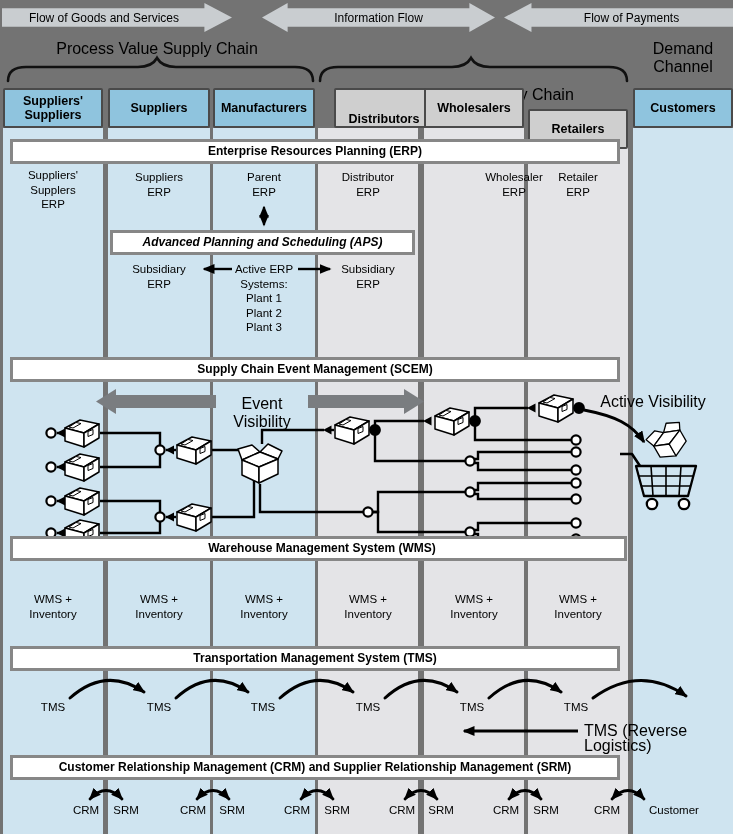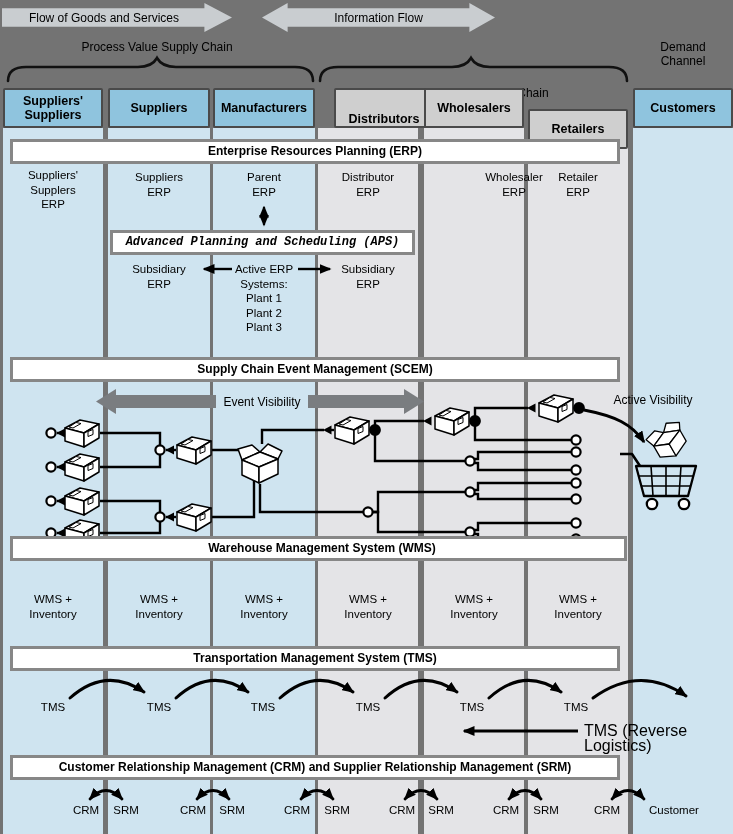--- a/index.html
+++ b/index.html
@@ -12,27 +12,27 @@
   
   .hdr{position:absolute;top:88px;height:36px;border:2px solid #4a4a4a;border-radius:2px;
        display:flex;flex-direction:column;align-items:center;justify-content:center;
        font-weight:bold;font-size:12.5px;line-height:14px;text-align:center;z-index:3;}
   .hdr.blue{background:#8fc4de;}
   .hdr.gray{background:#cfcfcf;}
   
   .banner{position:absolute;left:10px;width:604px;border:3px solid #878787;background:#ffffff;
           font-weight:bold;font-size:12px;text-align:center;line-height:19px;height:19px;
           white-space:nowrap;z-index:3;}
-  .banner.italic{font-style:italic;font-family:Liberation Mono, monospace;}
+  .banner.italic{font-style:italic;}
   
   .cell{position:absolute;font-size:11.5px;line-height:14.5px;text-align:center;z-index:3;}
   .cell span{display:block;}
   .flowarrow{position:absolute;top:3px;height:29px;background:#c9cdd0;display:flex;
              align-items:center;justify-content:center;font-size:12px;z-index:3;}
-  .grouplabel{position:absolute;font-size:12px;text-align:center;z-index:3;}
+  .grouplabel{position:absolute;font-size:16px;text-align:center;z-index:3;}
   .small{font-size:16px;}
   svg.overlay{position:absolute;left:0;top:0;z-index:2;pointer-events:none;}
 </style>
 </head>
 <body>
 
 <div id="canvas">
 
   <div class="stripe blue" style="left:3px;width:100px;"></div>
   <div class="stripe blue" style="left:108px;width:102px;"></div>
@@ -40,20 +40,23 @@
   <div class="stripe gray" style="left:318px;width:100px;"></div>
   <div class="stripe gray" style="left:424px;width:100px;"></div>
   <div class="stripe gray" style="left:528px;width:100px;"></div>
   <div class="stripe blue" style="left:633px;width:100px;"></div>
 
   <div class="flowarrow" style="left:2px;width:230px;padding-right:0;clip-path:polygon(0 18%,88% 18%,88% 0,100% 50%,88% 100%,88% 82%,0 82%);">
     <span style="margin-right:26px;">Flow of Goods and Services</span>
   </div>
   <div class="flowarrow" style="left:262px;width:233px;clip-path:polygon(0 50%,11% 0,11% 18%,89% 18%,89% 0,100% 50%,89% 100%,89% 82%,11% 82%,11% 100%);">
     <span>Information Flow</span>
+  </div>
+  <div class="flowarrow" style="left:504px;width:229px;clip-path:polygon(100% 18%,12% 18%,12% 0,0 50%,12% 100%,12% 82%,100% 82%);">
+    <span style="margin-left:26px;">Flow of Payments</span>
   </div>
 
   <div class="grouplabel" style="left:37px;top:40px;width:240px;">Process Value Supply Chain</div>
   <div class="grouplabel" style="left:353px;top:40px;width:240px;margin-top:46px;">Value Delivery Supply Chain</div>
   <div class="grouplabel" style="left:648px;top:40px;width:70px;">
     <span style="display:block;">Demand</span>
     <span style="display:block;">Channel</span>
   </div>
 
   <div class="hdr blue" style="left:3px;width:96px;">

